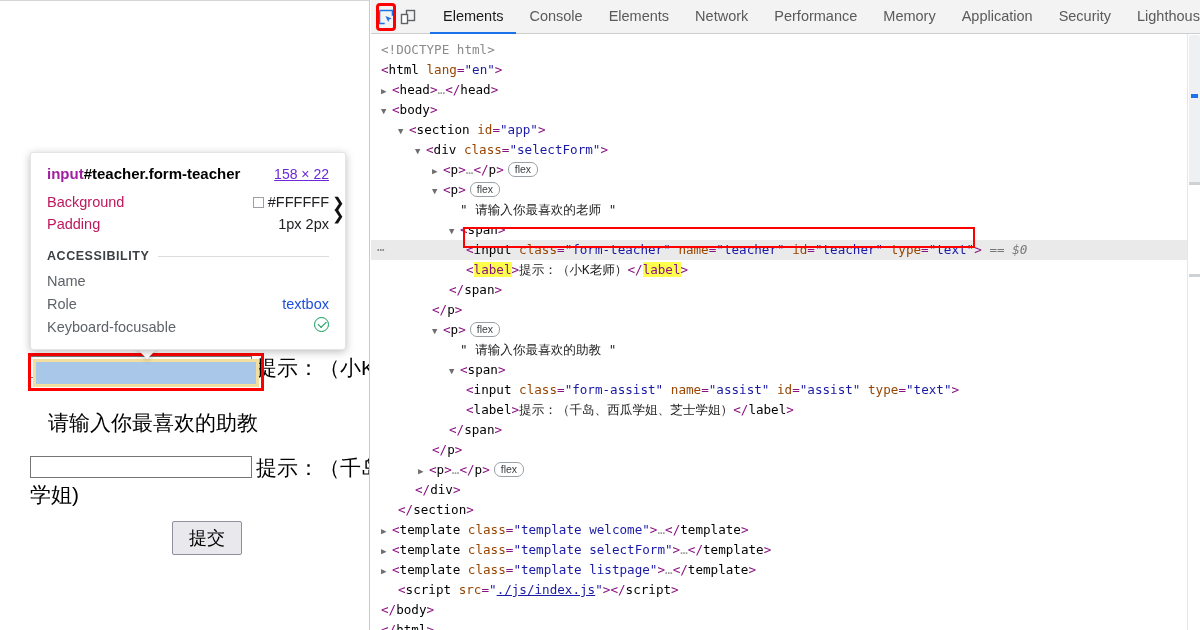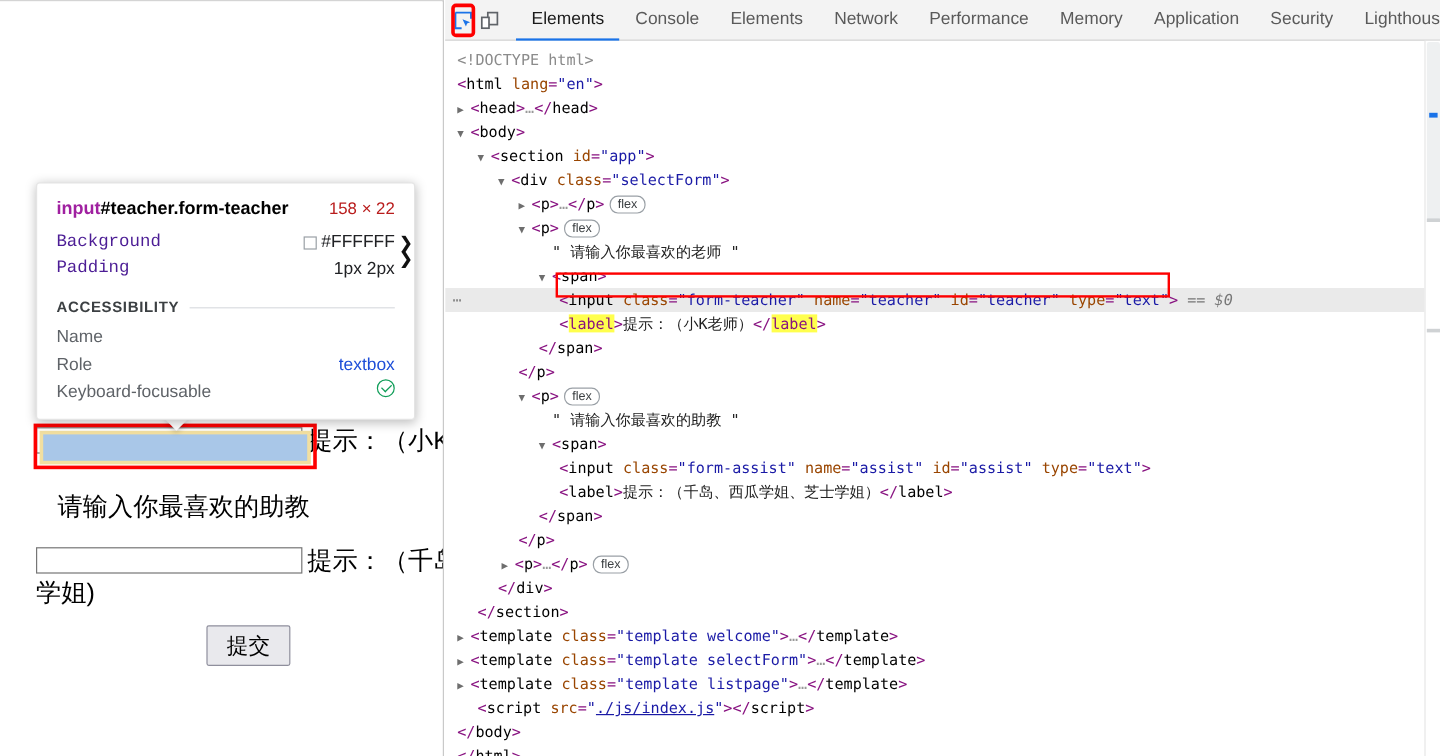--- a/index.html
+++ b/index.html
@@ -92,27 +92,27 @@
     padding: 12px 16px 10px 16px;
     font-family: "Liberation Sans", sans-serif;
   }
   .tip-title-row {
     display: flex; align-items: baseline; justify-content: space-between;
     margin-bottom: 9px;
   }
   .tip-sel { font-size: 15px; font-weight: bold; white-space: nowrap; }
   .tip-sel .t-tag  { color: #a020a0; }
   .tip-sel .t-rest { color: #000000; }
-  .tip-dims { font-size: 14px; color: #b91c1c; white-space: nowrap; padding-left: 10px; }
+  .tip-dims { font-size: 14px; color: #6d28d9; white-space: nowrap; padding-left: 10px; text-decoration: underline; }
 
   .tip-row {
     display: flex; justify-content: space-between; align-items: center;
     font-size: 14.5px; color: #3c4043; line-height: 22px;
   }
-  .tip-row .k { color: #4c1d95; font-family: Liberation Mono, monospace; }
+  .tip-row .k { color: #be185d; }
   .tip-row .v { color: #202124; display: flex; align-items: center; gap: 4px; }
   .swatch {
     display: inline-block; width: 11px; height: 11px;
     background: #ffffff; border: 1px solid #9aa0a6; vertical-align: -1px;
   }
 
   .tip-sec {
     display: flex; align-items: center; gap: 9px;
     margin: 14px 0 7px 0;
   }

